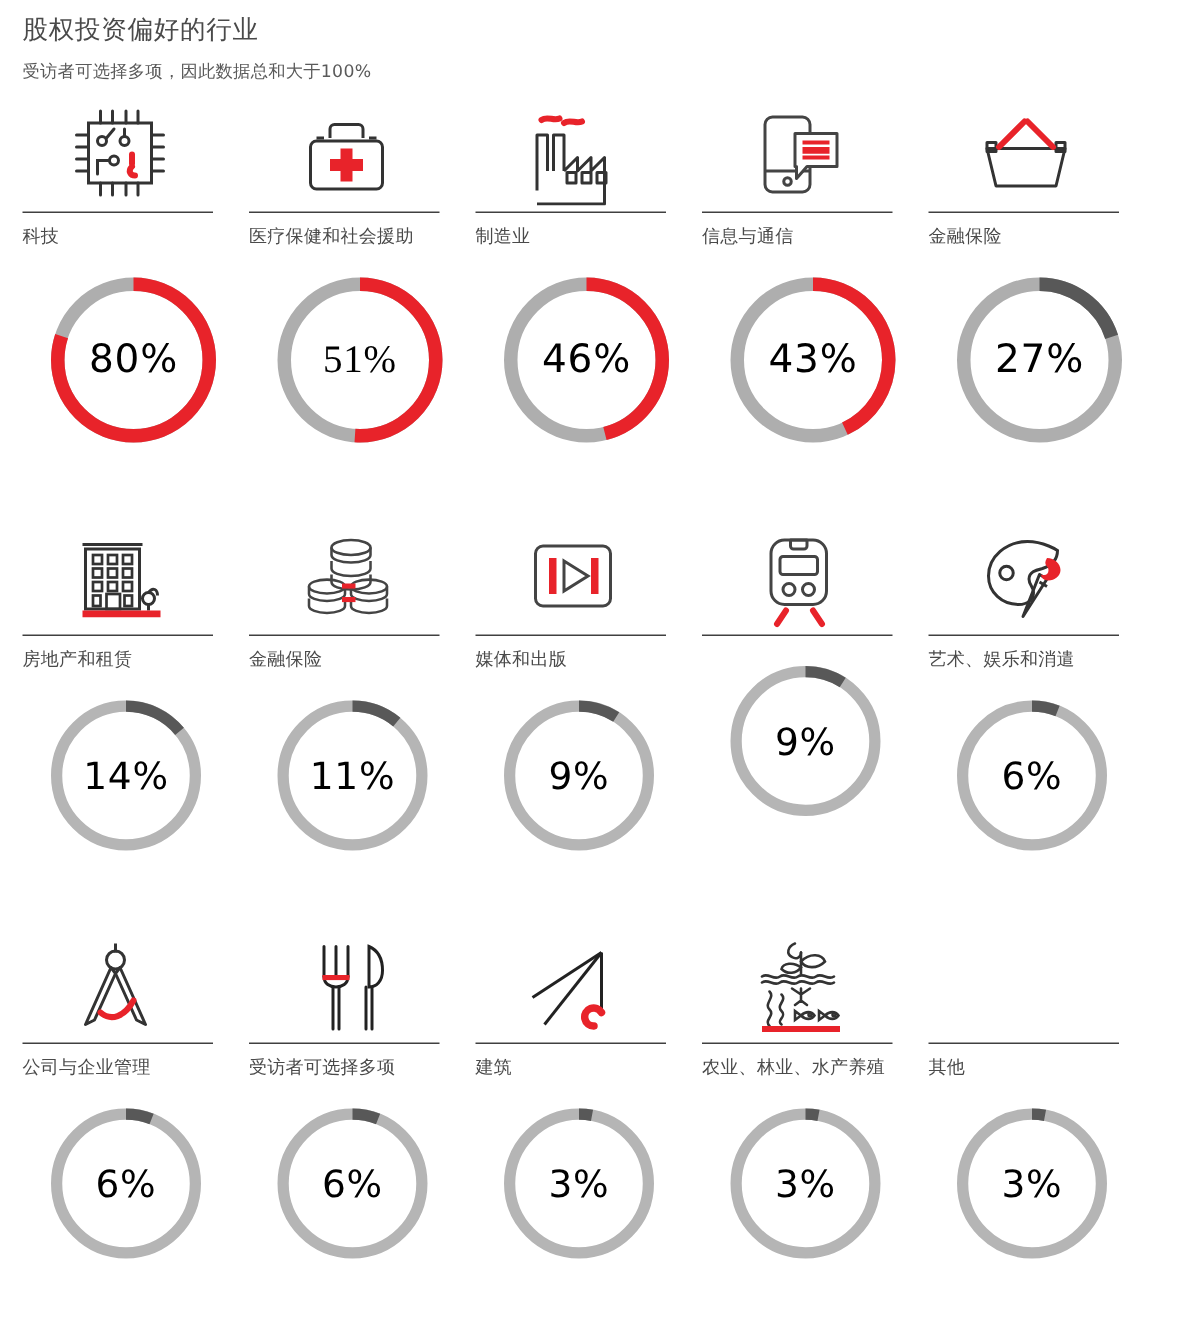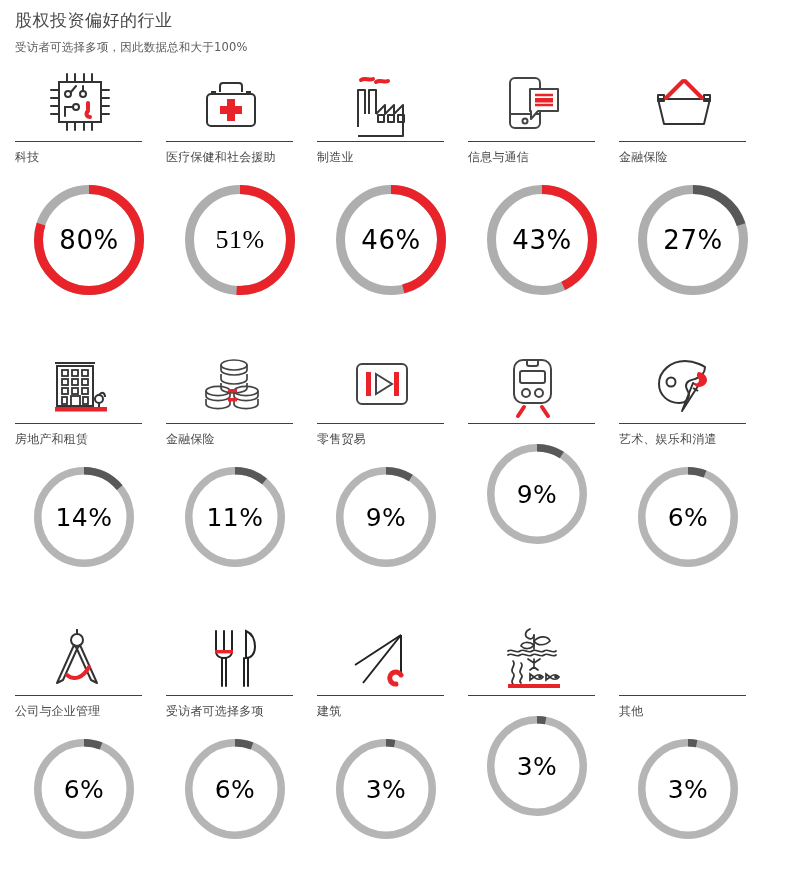--- a/index.html
+++ b/index.html
@@ -341,21 +341,21 @@
       <rect x="12" y="15" width="50" height="40" rx="5" fill="#fff"></rect>
       <path d="M31 25l16 10-16 10z" stroke-width="2"></path>
     </g>
     <g fill="#E8232A">
       <rect x="21" y="23" width="5" height="24"></rect>
       <rect x="49" y="23" width="5" height="24"></rect>
     </g>
   </svg>
         </div>
         <div class="divider"></div>
-        <div class="cell-label">零售贸易</div>
+        <div class="cell-label">媒体和出版</div>
         <div class="donut-box" style="height: 140px;">
           <div class="donut" style="width: 102px; height: 102px;">
             <svg width="102" height="102" viewBox="0 0 102 102">
               <circle cx="51" cy="51" r="46.25" fill="none" stroke="#B5B5B5" stroke-width="7.5"></circle>
               <circle cx="51" cy="51" r="46.25" fill="none" stroke="#585858" stroke-width="7.5" stroke-dasharray="26.153758841135026 264.4435616159208" stroke-dashoffset="0"></circle>
             </svg>
             <div class="donut-value">9%</div>
           </div>
         </div>
       </div>
@@ -500,20 +500,21 @@
       <path d="M25 42c4 4-4 7 0 11s-4 6 0 9"></path>
       <path d="M38 56c3-3 7-3 9 0-2 3-6 3-9 0zM38 56l-4-3v6z"></path>
       <path d="M54 56c3-3 7-3 9 0-2 3-6 3-9 0zM54 56l-4-3v6z"></path>
       <circle cx="44" cy="55.5" r="1"></circle>
       <circle cx="60" cy="55.5" r="1"></circle>
     </g>
     <rect x="12" y="63" width="52" height="4" fill="#E8232A"></rect>
   </svg>
         </div>
         <div class="divider"></div>
+        <div class="cell-label">农业、林业、水产养殖</div>
         <div class="donut-box" style="height: 140px;">
           <div class="donut" style="width: 102px; height: 102px;">
             <svg width="102" height="102" viewBox="0 0 102 102">
               <circle cx="51" cy="51" r="46.25" fill="none" stroke="#B5B5B5" stroke-width="7.5"></circle>
               <circle cx="51" cy="51" r="46.25" fill="none" stroke="#585858" stroke-width="7.5" stroke-dasharray="8.717919613711675 281.8794008433442" stroke-dashoffset="0"></circle>
             </svg>
             <div class="donut-value">3%</div>
           </div>
         </div>
       </div>

